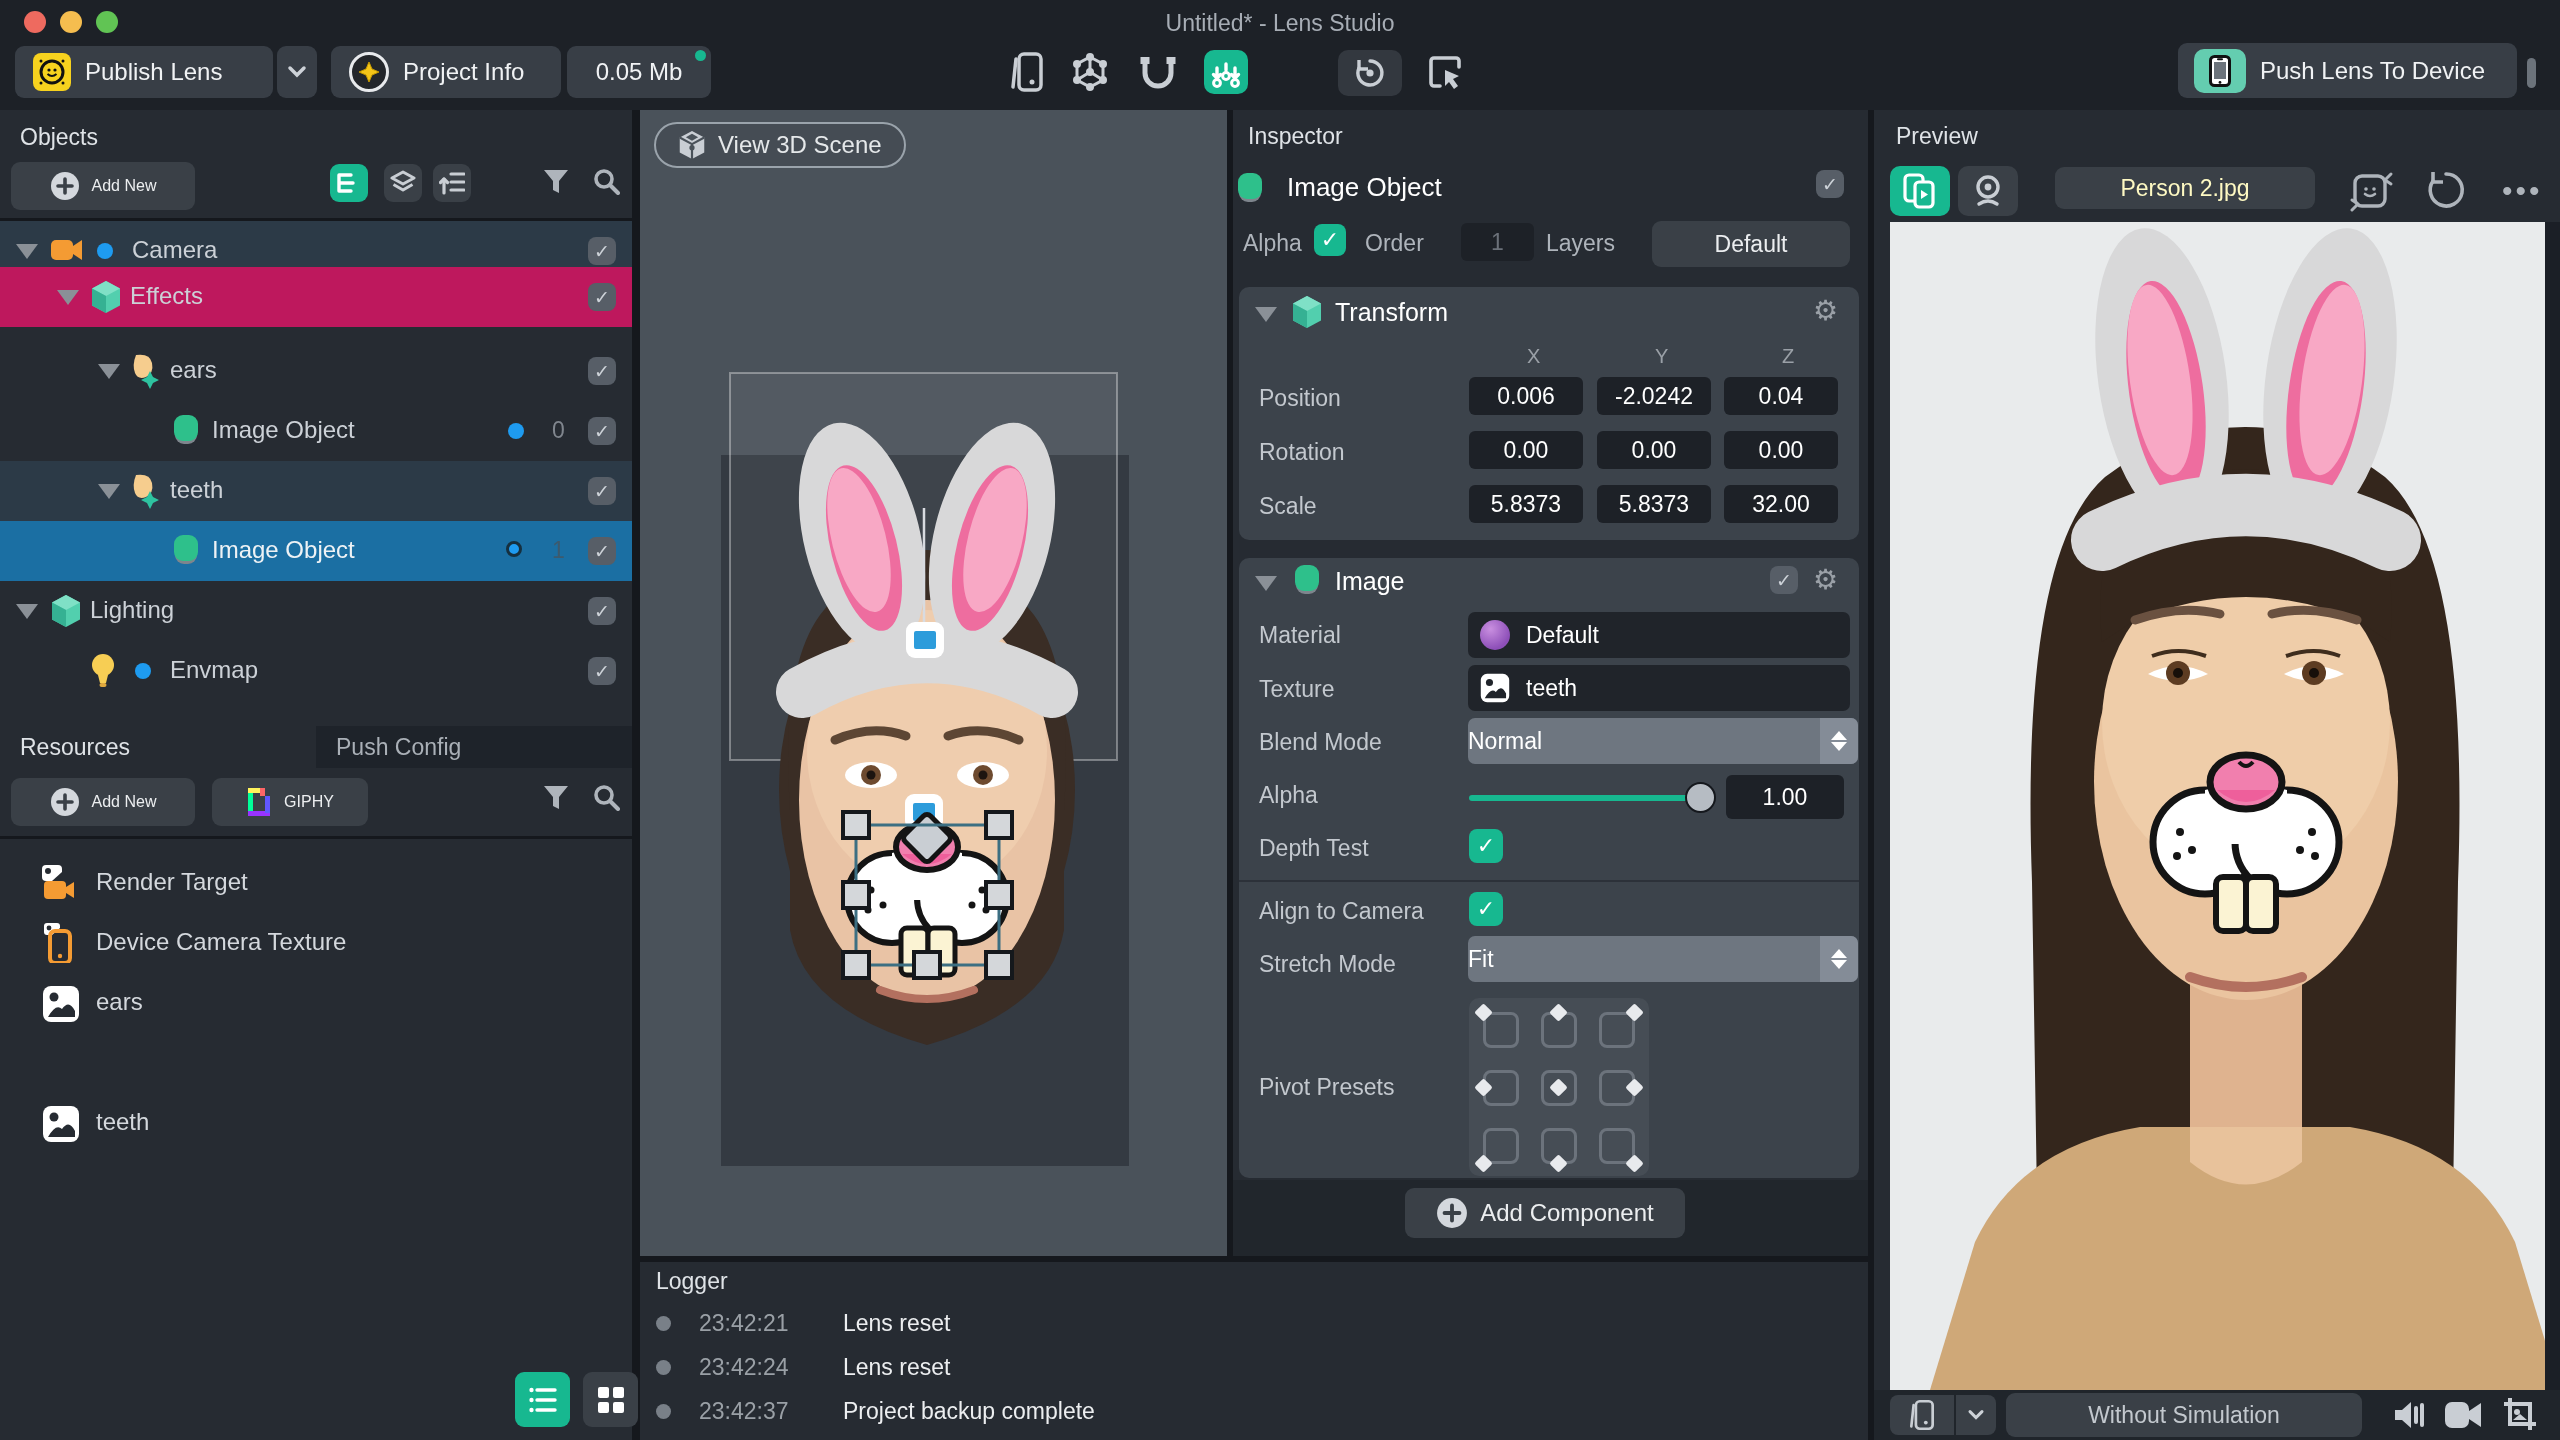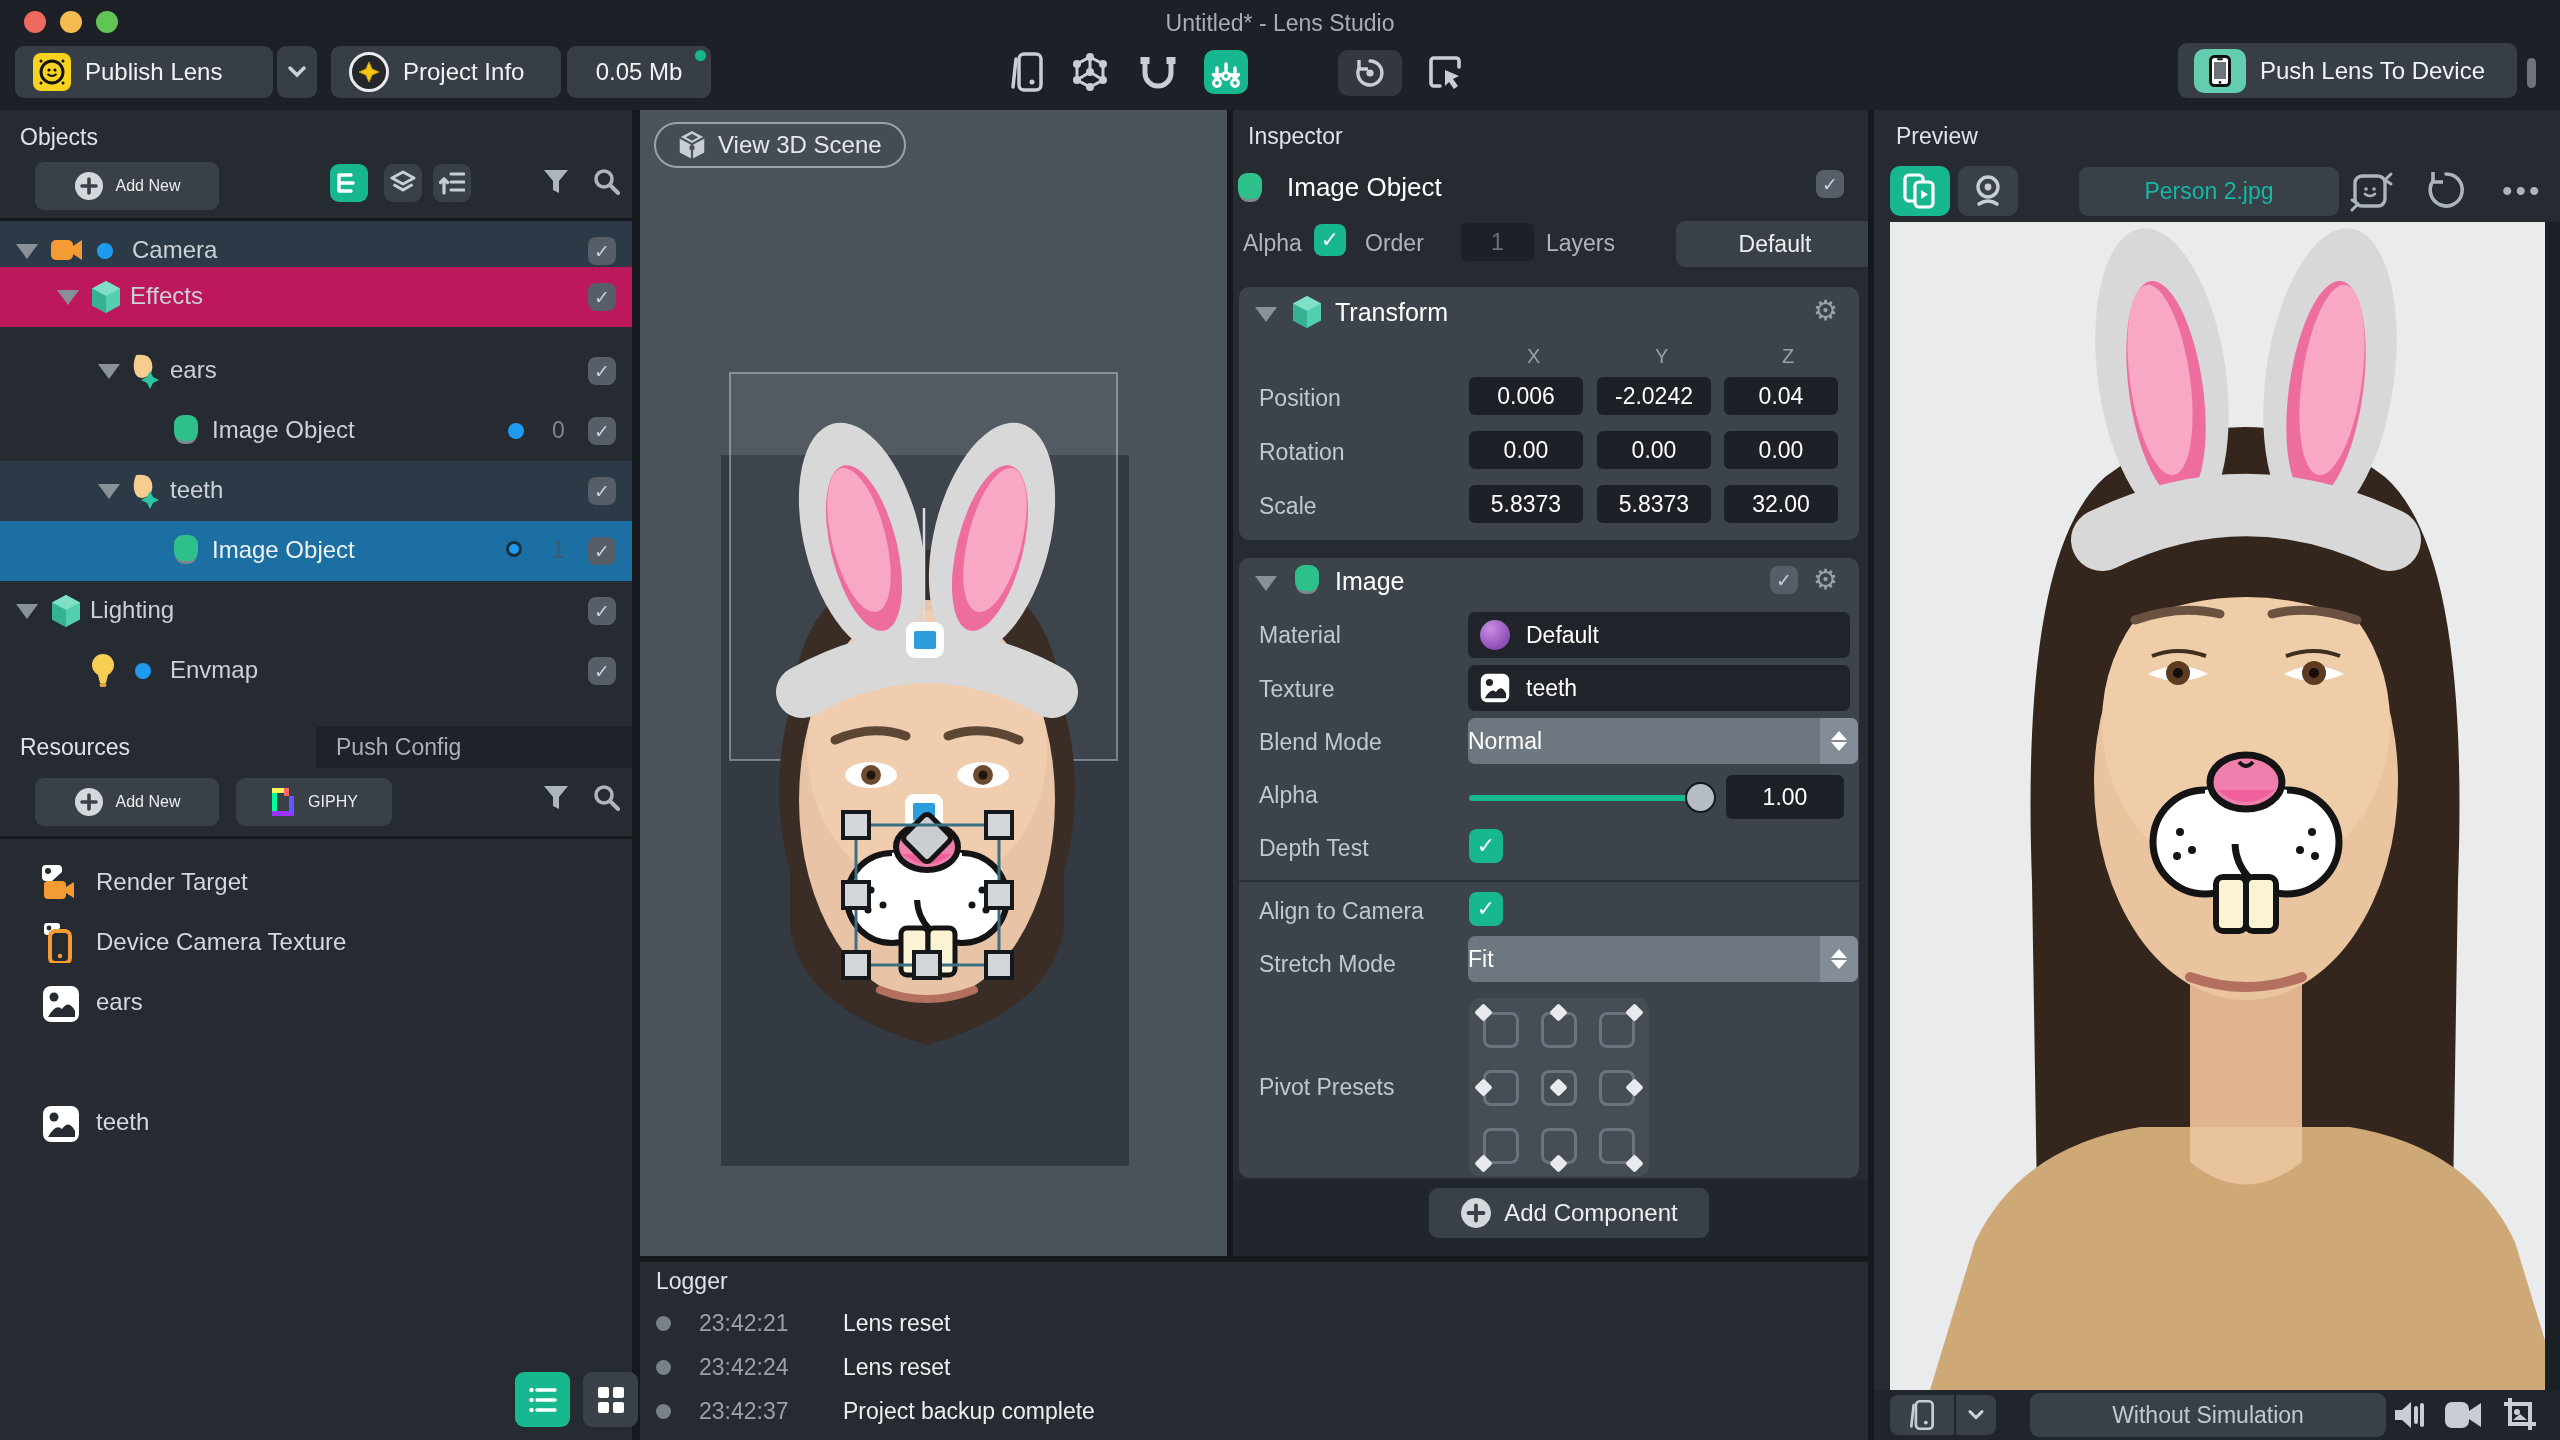--- a/index.html
+++ b/index.html
@@ -25,21 +25,21 @@
   #objects-panel  { left:0; top:110px; width:632px; height:616px; }
   #resources-panel{ left:0; top:726px; width:632px; height:714px;text-align:center; }
   #scene-panel    { left:640px; top:110px; width:587px; height:1146px; background:#4a525a; }
   #inspector-panel{ left:1233px; top:110px; width:635px; height:1146px; }
   #logger-panel   { left:640px; top:1262px; width:1228px; height:178px; }
   #preview-panel  { left:1874px; top:110px; width:686px; height:1330px; }
   .vdiv { background:#15181d; top:110px; width:8px; height:1330px; }
   .panel-title { font-size:23px; color:#dfe3e7; }
 
   
-  .btn { background:#3a4047; border-radius:9px; display:flex; align-items:center; justify-content:center; gap:12px; color:#eceef0;margin-left:24px; }
+  .btn { background:#3a4047; border-radius:9px; display:flex; align-items:center; justify-content:center; gap:12px; color:#eceef0; }
   .icon-btn { width:38px; height:38px; border-radius:9px; display:flex; align-items:center; justify-content:center; }
   .icon-btn.green, .green-bg { background:#17b890; }
   .icon-btn.gray { background:#3a4047; }
   .ck { width:28px; height:28px; border-radius:8px; background:#575e67; color:#cdd2d8; font-size:19px; display:flex; align-items:center; justify-content:center; }
   .ck.green { background:#17b890; color:#fff; font-size:22px; }
   .tree-row { position:absolute; left:0; width:632px; height:60px; display:flex; align-items:center; font-size:24px; color:#ccd1d7; }
   .tri { width:0; height:0; border-left:11px solid transparent; border-right:11px solid transparent; border-top:15px solid #8a9097; position:absolute; }
   .bdot { width:16px; height:16px; border-radius:50%; background:#1e9bf0; position:absolute; }
   .badge-num { position:absolute; font-size:23px; color:#818archive89; color:#80868e; }
   .row-ck { position:absolute; left:588px; }
@@ -663,21 +663,21 @@
           <path d="M18 17 L25 21.5 L18 26 Z" fill="#fff"></path>
         </svg>
     </div>
     <div class="abs toolbtn" style="left:84px;top:56px;width:60px;height:50px;background:#3a4047">
       <svg width="34" height="36" viewBox="0 0 34 36">
           <circle cx="17" cy="14" r="10" fill="none" stroke="#c9ced4" stroke-width="3.4"></circle>
           <circle cx="17" cy="14" r="3.4" fill="#c9ced4"></circle>
           <path d="M8 31 Q17 25 26 31" stroke="#c9ced4" stroke-width="3.4" fill="none" stroke-linecap="round"></path>
         </svg>
     </div>
-    <div class="abs btn" style="left:181px;top:57px;width:260px;height:49px;font-size:23px;color:#14b8a6">
+    <div class="abs btn" style="left:181px;top:57px;width:260px;height:42px;font-size:23px;color:#fef9c3">
       <span>Person 2.jpg</span>
     </div>
     <div class="abs" style="left:476px;top:60px">
       <svg width="44" height="42" viewBox="0 0 44 42">
           <rect x="5" y="6" width="30" height="30" rx="7" fill="none" stroke="#aeb4bb" stroke-width="3.4"></rect>
           <circle cx="16" cy="19" r="1.8" fill="#aeb4bb"></circle>
           <circle cx="24" cy="19" r="1.8" fill="#aeb4bb"></circle>
           <path d="M15 24 Q20 28 25 24" stroke="#aeb4bb" stroke-width="2.6" fill="none" stroke-linecap="round"></path>
           <path d="M35 10 L41 4 M35 10 L41 14" stroke="#aeb4bb" stroke-width="3" fill="none" stroke-linecap="round"></path>
           <path d="M8 34 L2 40 M8 34 L2 30" stroke="#aeb4bb" stroke-width="3" fill="none" stroke-linecap="round"></path>

